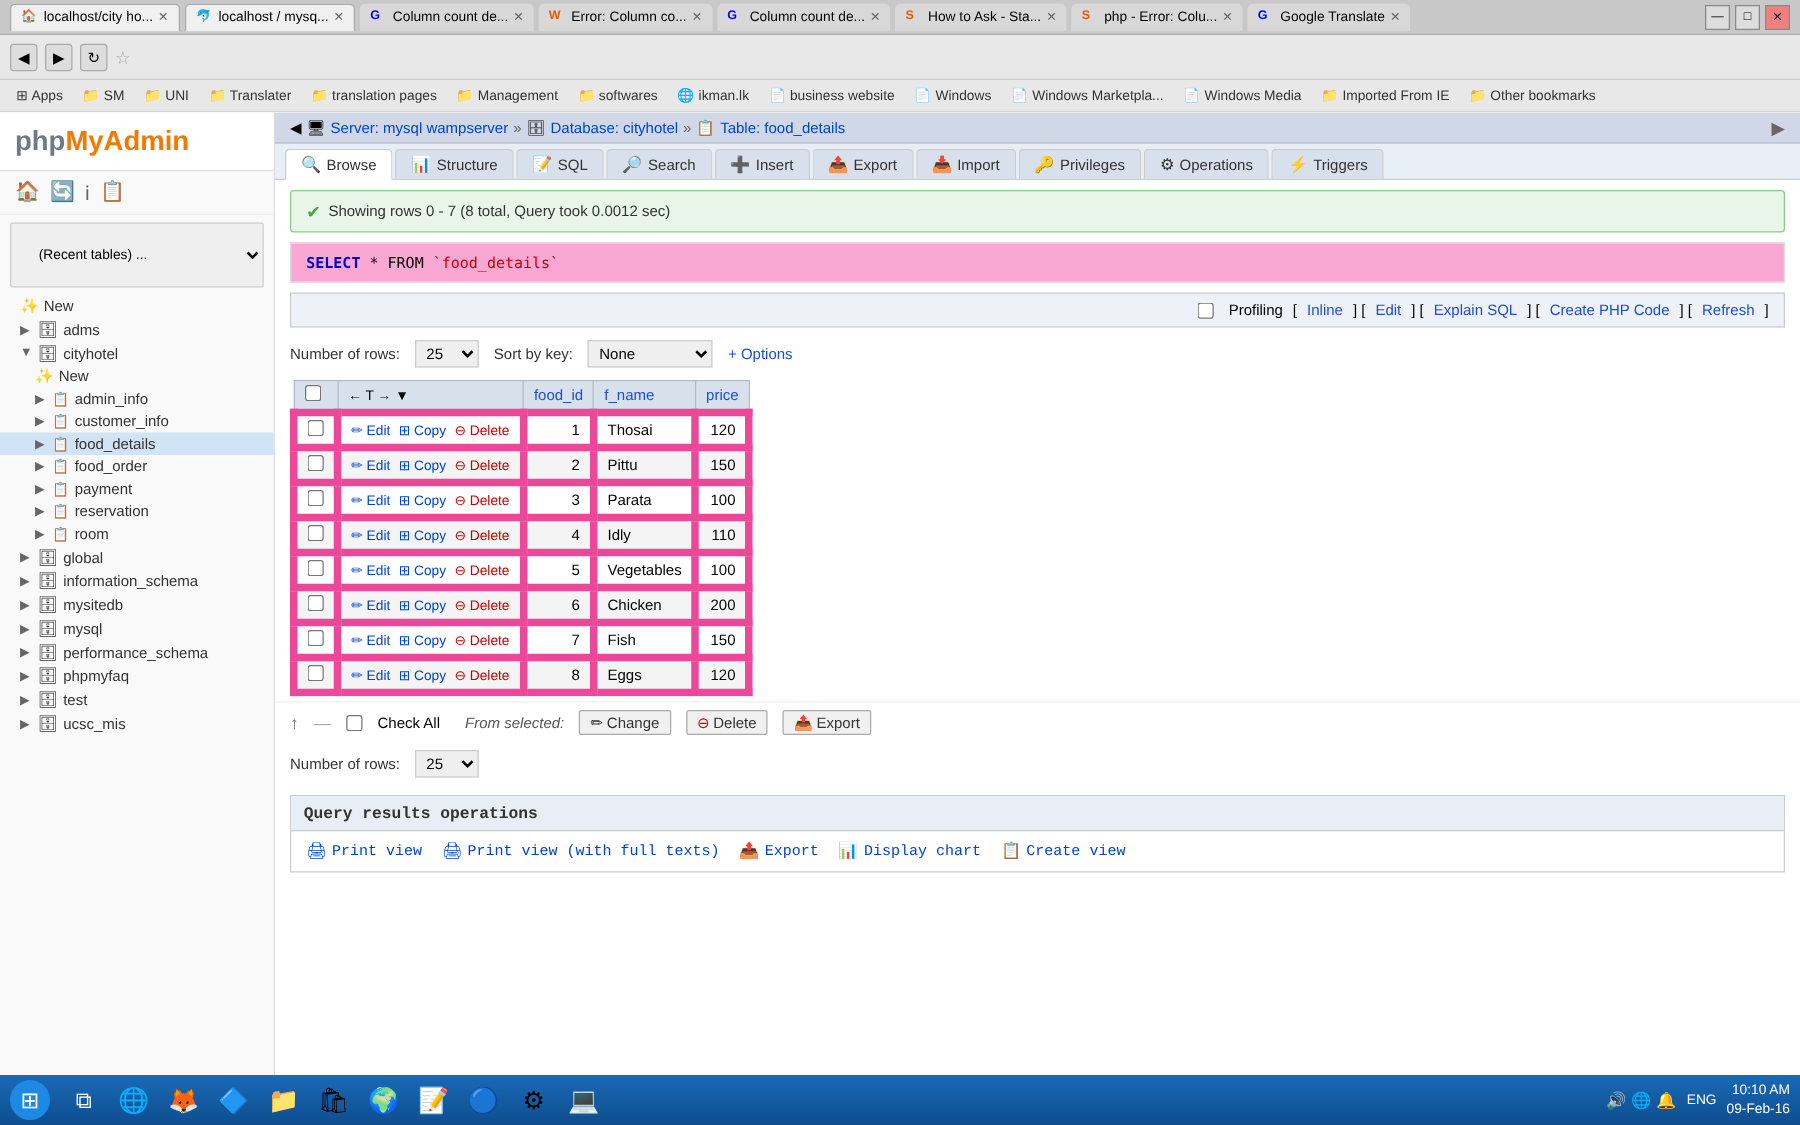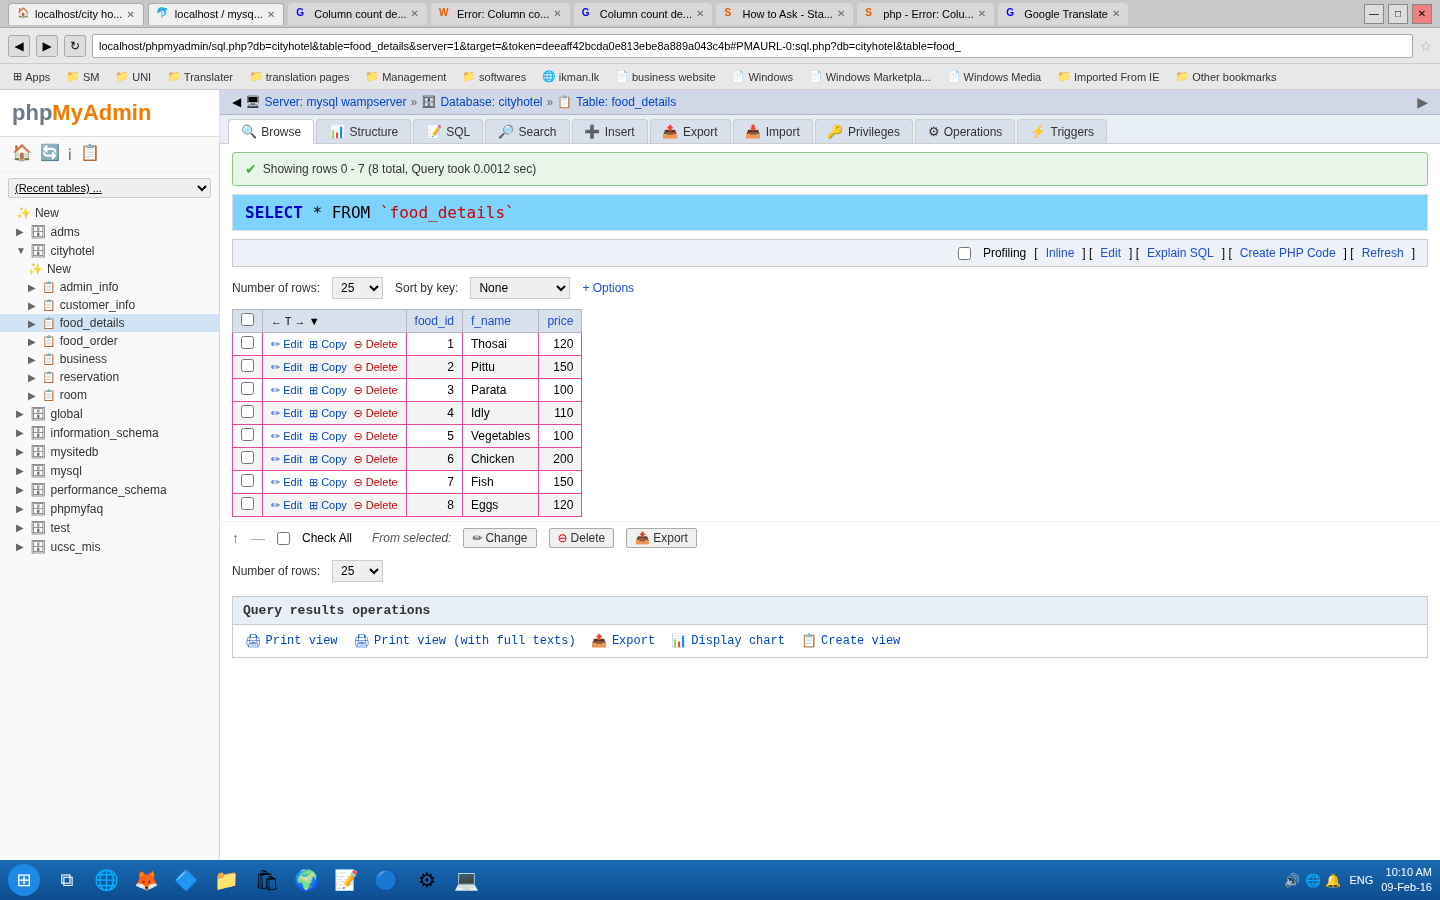--- a/index.html
+++ b/index.html
@@ -106,24 +106,23 @@
       padding: 6px 12px;
       border-bottom: 1px solid #eee;
     }
     .sidebar-icon { font-size: 16px; cursor: pointer; color: #666; }
     .sidebar-dropdown {
       margin: 6px 8px;
     }
     .sidebar-dropdown select {
       width: 100%;
       font-size: 11px;
-      padding: 2px;
+      padding: 18px;
       border: 1px solid #ccc;
       border-radius: 2px;
-      text-decoration: underline;
     }
     .tree-item {
       padding: 2px 8px;
       cursor: pointer;
       display: flex;
       align-items: center;
       gap: 4px;
       color: #333;
     }
     .tree-item.selected { background: #d0e4f5; }
@@ -198,24 +197,24 @@
       align-items: center;
       gap: 6px;
       color: #333;
     }
     .alert-icon { color: #44aa44; font-size: 14px; }
 
     
     .sql-display {
       margin: 8px 12px;
       padding: 8px 12px;
-      background: #7dd3fc;
+      background: #f9a8d4;
       border: 1px solid #ddd;
       font-family: monospace;
-      font-size: 16px;
+      font-size: 12px;
     }
     .sql-keyword { color: #0000cc; font-weight: bold; }
     .sql-table { color: #cc0000; }
 
     
     .query-options-bar {
       background: #eef2f8;
       border: 1px solid #ccc;
       margin: 4px 12px;
       padding: 6px 12px;
@@ -255,21 +254,21 @@
     }
     .data-table th {
       background: #d0d8e8;
       border: 1px solid #b0b8c8;
       padding: 3px 8px;
       text-align: left;
       font-weight: normal;
       white-space: nowrap;
     }
     .data-table td {
-      border: 1px solid #ec4899;
+      border: 6px solid #ec4899;
       padding: 3px 8px;
       white-space: nowrap;
     }
     .data-table tr:nth-child(even) td { background: #f4f4f4; }
     .th-actions { background: #c8d0e0; }
 
     .action-link { color: #0044cc; text-decoration: none; cursor: pointer; font-size: 11px; }
     .action-edit { color: #0044cc; }
     .action-copy { color: #0044cc; }
     .action-delete { color: #cc0000; }
@@ -451,21 +450,20 @@
     <div class="win-btn">—</div>
     <div class="win-btn">□</div>
     <div class="win-btn" style="background:#f08080;">✕</div>
   </div>
 </div>
 
 <div class="browser-addressbar">
   <div class="nav-btn">◀</div>
   <div class="nav-btn">▶</div>
   <div class="nav-btn">↻</div>
-  <input class="address-bar" type="text" value="localhost/phpmyadmin/sql.php?db=cityhotel&amp;table=food_details&amp;server=1&amp;target=&amp;token=deeaff42bcda0e813ebe8a889a043c4b#PMAURL-0:sql.php?db=cityhotel&amp;table=food_" style="">
   <span class="star-icon">☆</span>
 </div>
 
 <div class="bookmarks-bar">
   <div class="bookmark-item">
       <span>⊞</span>
       <span>Apps</span>
     </div>
   <div class="bookmark-item">
       <span>📁</span>
@@ -573,21 +571,21 @@
         <span>food_details</span>
     </div>
     <div class="tree-item tree-indent-2">
       <span class="tree-expand">▶</span>
       <span style="font-size:11px;">📋</span>
         <span>food_order</span>
     </div>
     <div class="tree-item tree-indent-2">
       <span class="tree-expand">▶</span>
       <span style="font-size:11px;">📋</span>
-        <span>business</span>
+        <span>payment</span>
     </div>
     <div class="tree-item tree-indent-2">
       <span class="tree-expand">▶</span>
       <span style="font-size:11px;">📋</span>
         <span>reservation</span>
     </div>
     <div class="tree-item tree-indent-2">
       <span class="tree-expand">▶</span>
       <span style="font-size:11px;">📋</span>
         <span>room</span>

